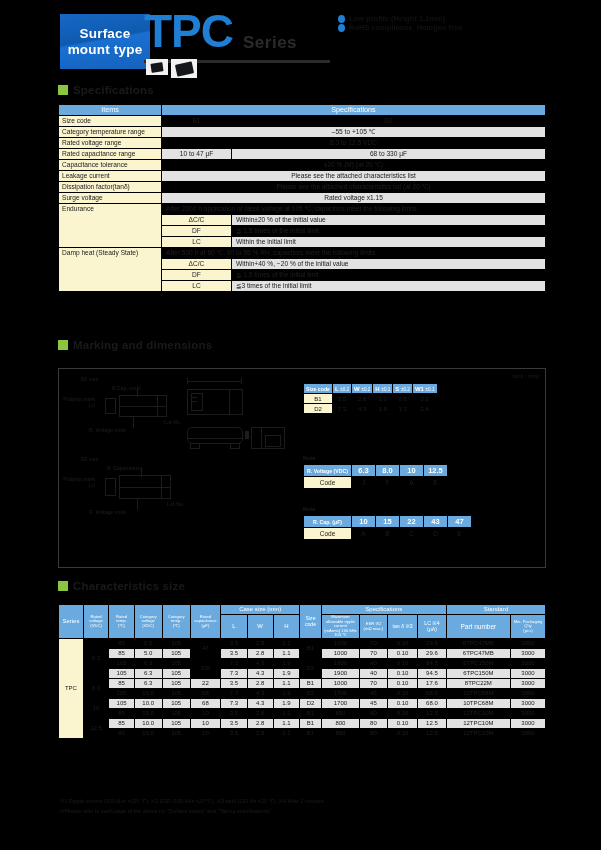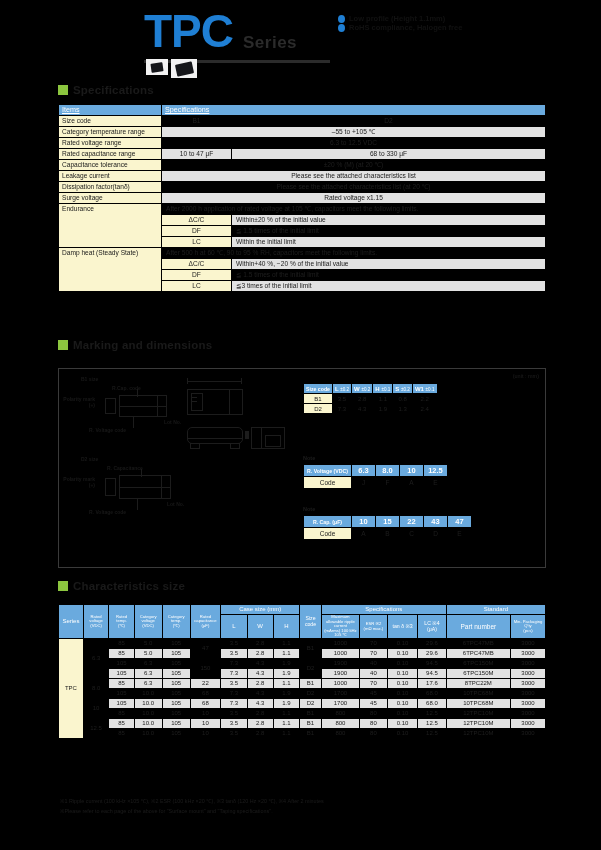--- a/index.html
+++ b/index.html
@@ -58,21 +58,21 @@
   
   table { border-collapse:collapse; }
   .spec-tbl {
     position:absolute; left:58px; top:104px; width:488px;
     font-size:6.6px;
   }
   .spec-tbl td, .spec-tbl th {
     border:1px solid #000; padding:1px 3px; height:11px; line-height:1.1;
     font-weight:normal; vertical-align:middle;
   }
-  .hdr { background:#6aaade; color:#fff; font-size:7.2px;text-decoration:underline; }
+  .hdr { background:#6aaade; color:#fff; text-align:center; font-size:7.2px; }
   .lbl { background:#faf5ce; width:103px; padding-left:4px; }
   .sublbl { background:#faf5ce; width:70px; text-align:center; }
   .val { background:#e2e2e2; text-align:center; }
   .dark { background:#000; color:#1f1f1f; text-align:center; }
 
   
   .mark-box {
     position:absolute; left:58px; top:368px; width:488px; height:200px;
     border:1px solid #3a3a3a;
   }
@@ -120,20 +120,24 @@
 
   .foot {
     position:absolute; left:60px; top:796px; width:500px;
     font-size:5.4px; color:#1c1c1c; line-height:1.9;
   }
 </style>
 </head>
 <body>
 
 <div class="header">
+  <div class="badge">
+    <span>Surface</span>
+    <span>mount type</span>
+  </div>
   <div class="tpc-logo">TPC</div>
   <div class="series-word">Series</div>
   <div class="logo-rule"></div>
   <div class="chips">
     <div class="chip-a">
         <i></i>
       </div>
     <div class="chip-b">
         <i></i>
       </div>

